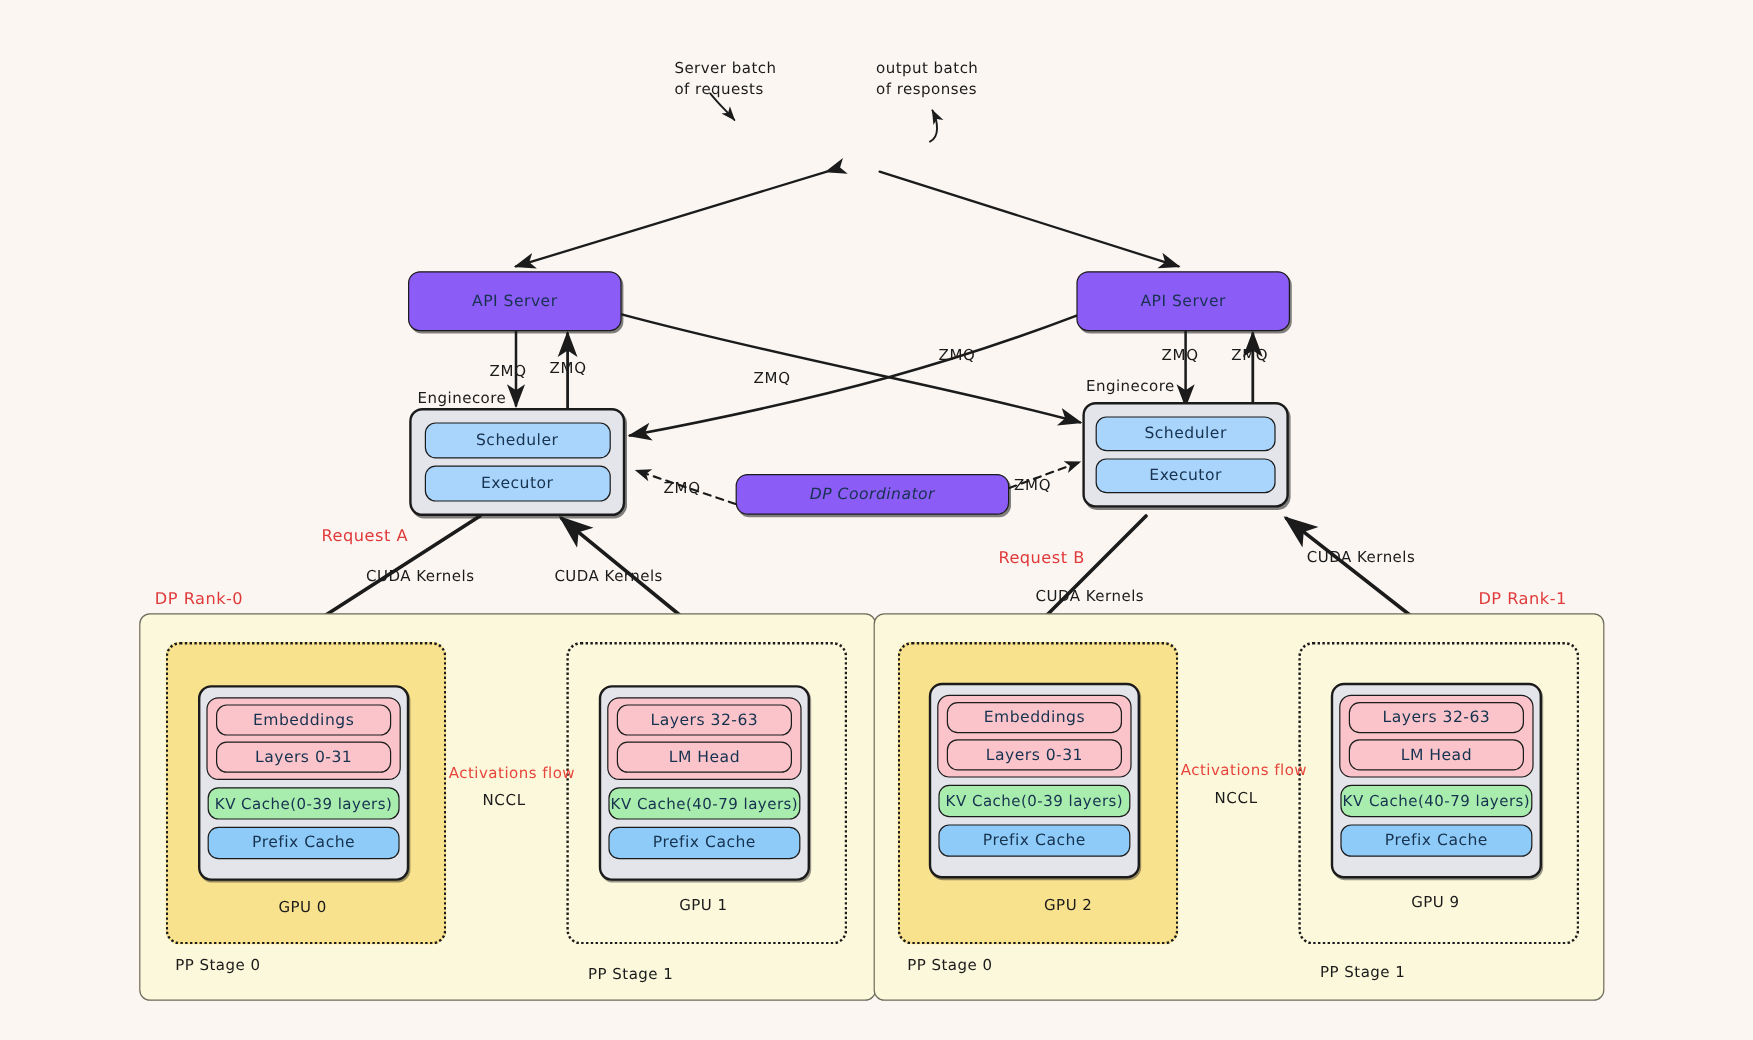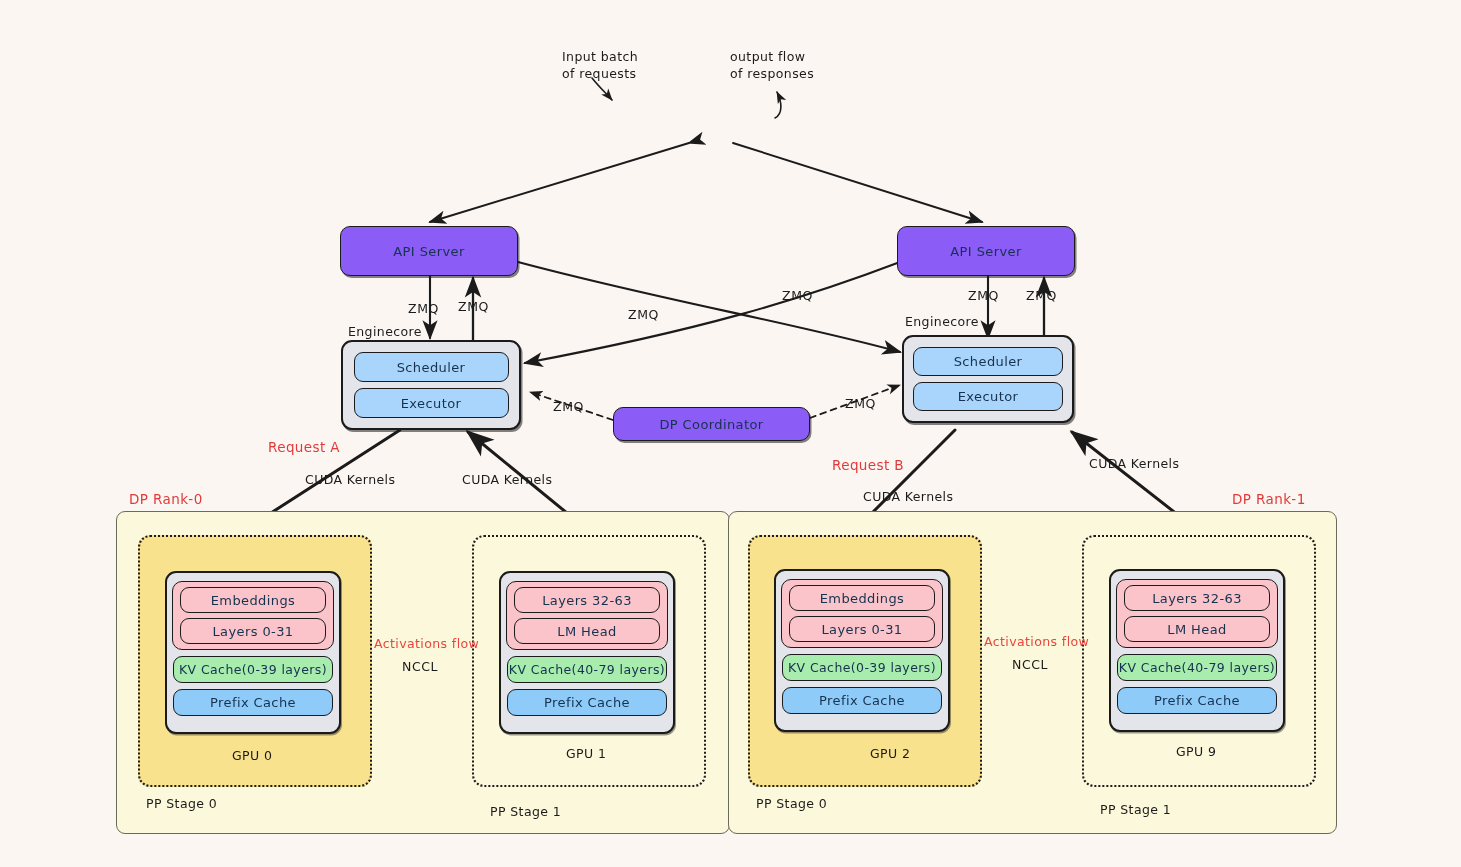--- a/index.html
+++ b/index.html
@@ -106,26 +106,26 @@
 
       <path d="M1210,540 L1072,432" stroke-width="3" marker-end="url(#ah)"></path>
 
       <path d="M370,672 L470,672" stroke-width="2.4" marker-end="url(#ah)"></path>
 
       <path d="M980,670 L1080,670" stroke-width="2.4" marker-end="url(#ah)"></path>
     </g>
   </svg>
 
   <div class="lbl t-caption" style="left:562px;top:48px;line-height:17px;">
-    <div>Input batch</div>
+    <div>Server batch</div>
     <div>of requests</div>
   </div>
 
   <div class="lbl t-caption" style="left:730px;top:48px;line-height:17px;">
-    <div>output flow</div>
+    <div>output batch</div>
     <div>of responses</div>
   </div>
 
 
   <div class="node green-box sh t-node" style="left:340px;top:226px;width:178px;height:50px;">
     <span>API Server</span>
   </div>
 
   <div class="node green-box sh t-node" style="left:897px;top:226px;width:178px;height:50px;">
     <span>API Server</span>
@@ -155,21 +155,21 @@
   <div class="lbl t-caption" style="left:905px;top:314px;">Enginecore</div>
   <div class="node grey-shell sh" style="left:902px;top:335px;width:172px;height:88px;flex-direction:column;justify-content:center;gap:6px;">
     <div class="node blue-box t-node" style="position:relative;left:0;top:0;width:150px;height:29px;">
       <span>Scheduler</span>
     </div>
     <div class="node blue-box t-node" style="position:relative;left:0;top:0;width:150px;height:29px;">
       <span>Executor</span>
     </div>
   </div>
 
-  <div class="node green-box sh t-node" style="left:613px;top:407px;width:197px;height:34px;">
+  <div class="node green-box sh t-node" style="left:613px;top:395px;width:228px;height:34px;font-style:italic;">
     <span>DP Coordinator</span>
   </div>
 
   <div class="lbl t-red" style="left:268px;top:439px;">Request A</div>
   <div class="lbl t-red" style="left:832px;top:457px;">Request B</div>
 
   <div class="lbl t-caption" style="left:305px;top:472px;">CUDA Kernels</div>
   <div class="lbl t-caption" style="left:462px;top:472px;">CUDA Kernels</div>
   <div class="lbl t-caption" style="left:863px;top:489px;">CUDA Kernels</div>
   <div class="lbl t-caption" style="left:1089px;top:456px;">CUDA Kernels</div>

